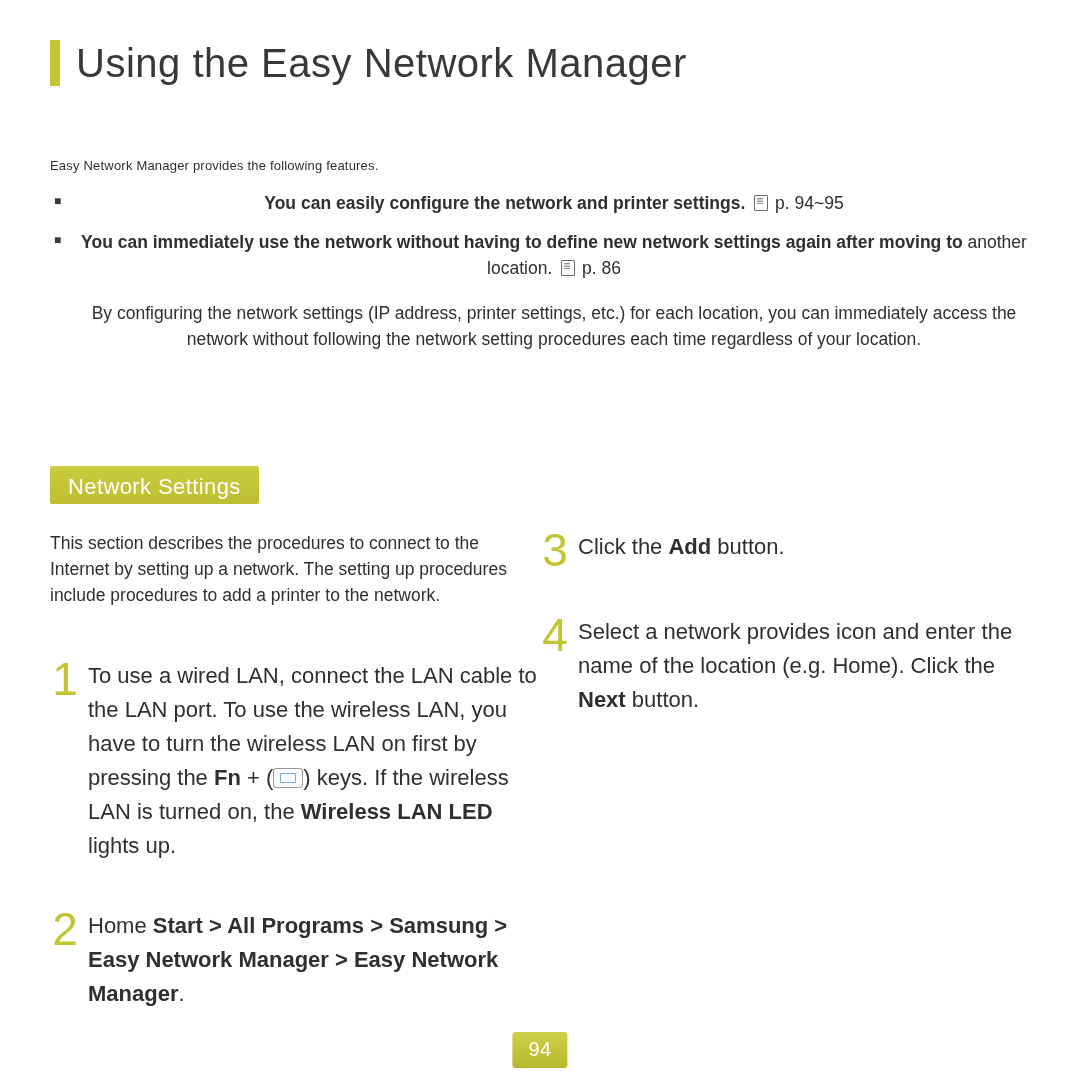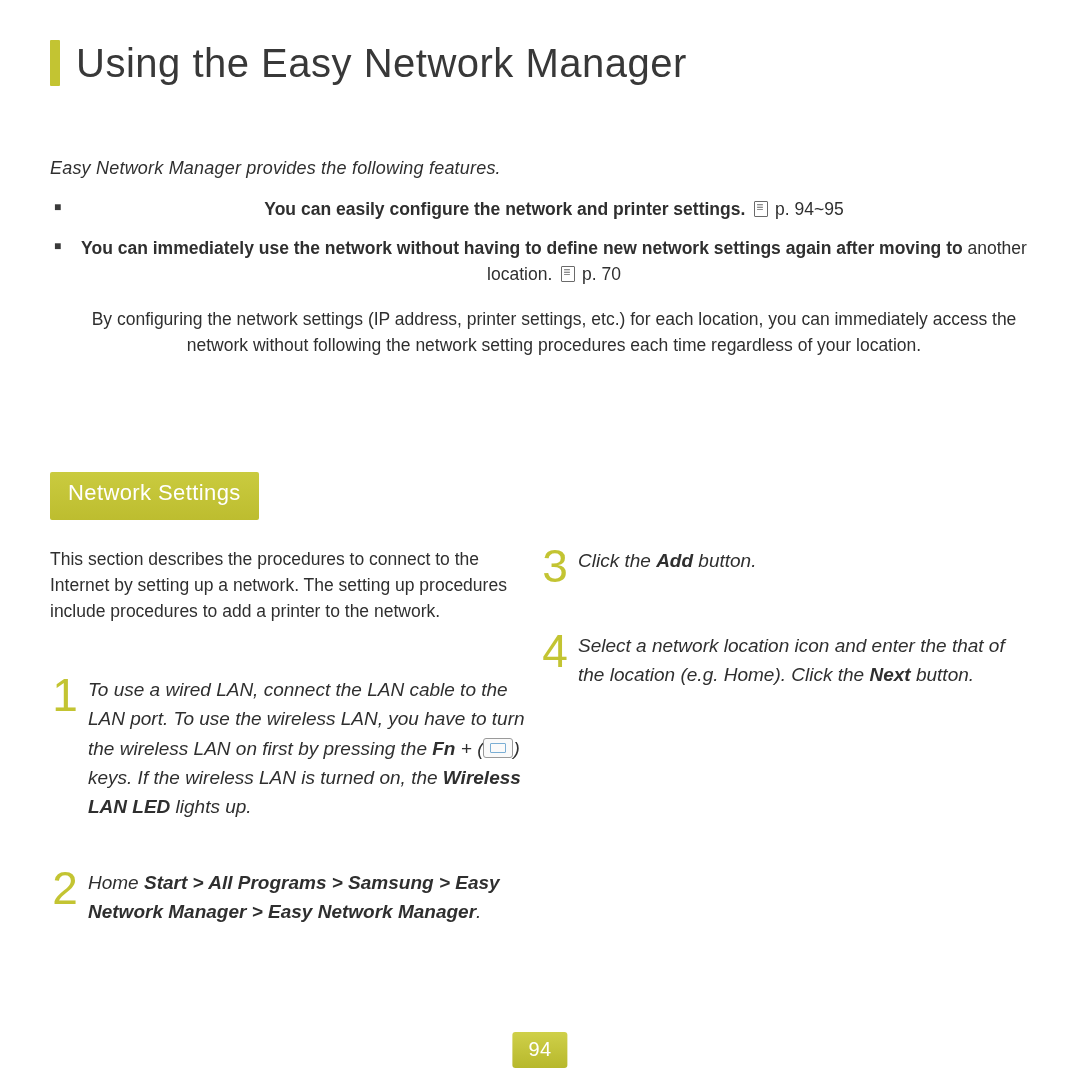--- a/index.html
+++ b/index.html
@@ -38,23 +38,22 @@
     color: #383838;
   }
   .subtitle {
     margin: 6px 0 0 32px;
     font-size: 17.5px;
     letter-spacing: 0.2px;
     color: #444;
   }
   .features-lead {
     margin-top: 72px;
-    font-size: 18px;
+    font-size: 13px;
     letter-spacing: 0.2px;
-    font-style: italic;
   }
   ul.features {
     list-style: none;
     padding: 0;
     margin: 18px 0 0 0;
   }
   ul.features > li {
     position: relative;
     padding-left: 28px;
     margin-bottom: 14px;
@@ -91,21 +90,21 @@
     letter-spacing: -1px;
   }
   .feature-detail {
     margin-top: 20px;
     font-weight: normal;
   }
 
   .section-badge {
     display: inline-block;
     margin-top: 100px;
-    padding: 8px 18px 14px 18px;
+    padding: 8px 18px 4px 18px;
     font-size: 22px;
     color: #ffffff;
     background: linear-gradient(#cacb3f, #bdbd2f);
     border-radius: 2px;
     letter-spacing: 0.4px;
   }
 
   .columns {
     display: flex;
     margin-top: 26px;
@@ -130,24 +129,23 @@
     font-size: 46px;
     font-weight: 400;
     color: #c3c432;
     line-height: 0.8;
     flex: 0 0 auto;
     margin-top: 2px;
     width: 30px;
     text-align: center;
   }
   .step-text {
-    font-size: 19px;
+    font-size: 22px;
     line-height: 1.55;
     padding-top: 0;
-    font-style: italic;
   }
 
   .key-icon {
     display: inline-block;
     width: 28px;
     height: 18px;
     border: 1.2px solid #9a9a9a;
     border-radius: 3px;
     vertical-align: -3px;
     position: relative;
@@ -191,21 +189,21 @@
   <ul class="features">
     <li>
       <span class="b">You can easily configure the network and printer settings.</span>
       <span class="ref-icon"></span>
       <span>p. 94~95</span>
     </li>
     <li>
       <span class="b">You can immediately use the network without having to define new network settings again after moving to</span>
       <span>another location.</span>
       <span class="ref-icon"></span>
-      <span>p. 70</span>
+      <span>p. 86</span>
       <div class="feature-detail">By configuring the network settings (IP address, printer settings, etc.) for each location, you can immediately access the network without following the network setting procedures each time regardless of your location.</div>
     </li>
   </ul>
 
   <div class="section-badge">Network Settings</div>
 
   <div class="columns">
     <div class="col">
       <p class="intro-para">This section describes the procedures to connect to the Internet by setting up a network. The setting up procedures include procedures to add a printer to the network.</p>
 
@@ -228,20 +226,20 @@
       <div class="step">
         <div class="step-num">3</div>
         <div class="step-text">
           <span>Click the </span><span class="b">Add</span><span> button.</span>
         </div>
       </div>
 
       <div class="step" style="margin-top:44px">
         <div class="step-num">4</div>
         <div class="step-text">
-          <span>Select a network location icon and enter the that of the location (e.g. Home). Click the </span><span class="b">Next</span><span> button.</span>
+          <span>Select a network provides icon and enter the name of the location (e.g. Home). Click the </span><span class="b">Next</span><span> button.</span>
         </div>
       </div>
     </div>
   </div>
 
   <div class="page-number-badge">94</div>
 </div>
 
 </body></html>

